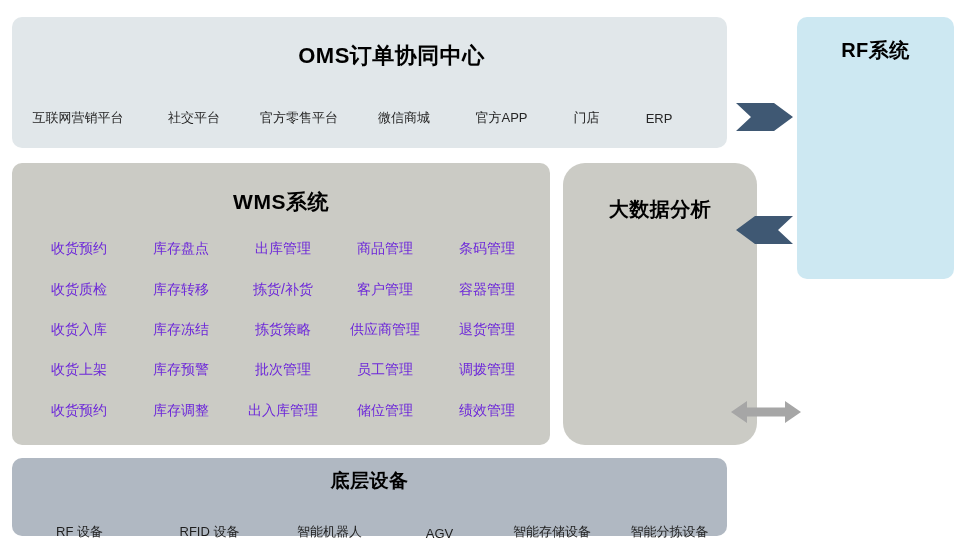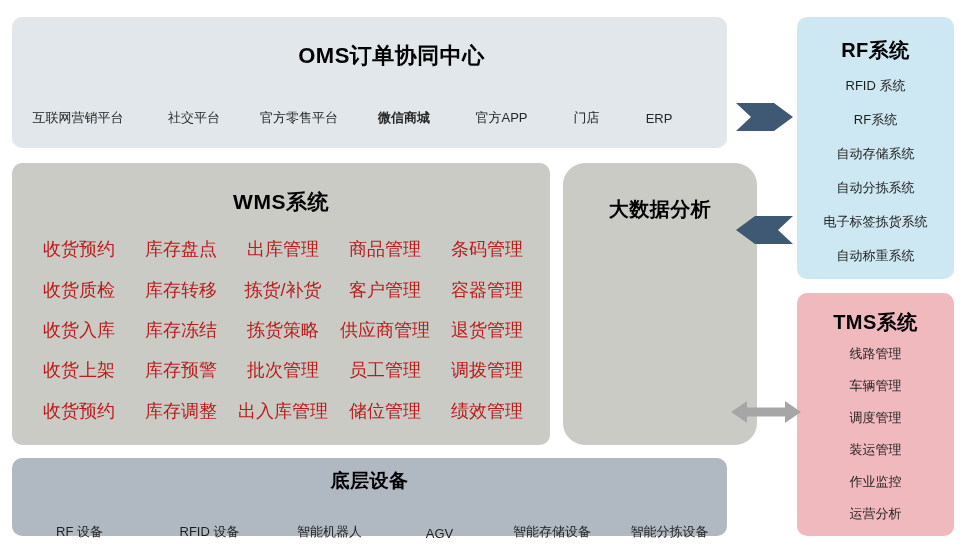--- a/index.html
+++ b/index.html
@@ -79,22 +79,22 @@
     right: 12px;
     top: 66px;
     bottom: 14px;
     display: grid;
     grid-template-columns: repeat(5, 1fr);
     grid-template-rows: repeat(5, 1fr);
     align-items: center;
     justify-items: center;
   }
   .wms-cell {
-    font-size: 18px;
-    color: #b91c1c;
+    font-size: 14px;
+    color: #6d28d9;
     white-space: nowrap;
   }
 
   
   #bigdata {
     left: 563px;
     top: 163px;
     width: 194px;
     height: 282px;
     background: #cbcbc5;
@@ -213,21 +213,21 @@
 <body>
 
 <div class="stage">
 
   <div class="panel" id="oms">
     <div class="panel-title">OMS订单协同中心</div>
     <div class="oms-row">
       <div class="oms-item" style="width:132px;">互联网营销平台</div>
       <div class="oms-item" style="width:100px;">社交平台</div>
       <div class="oms-item" style="width:110px;">官方零售平台</div>
-      <div class="oms-item" style="width:100px;font-weight:bold;">微信商城</div>
+      <div class="oms-item" style="width:100px;">微信商城</div>
       <div class="oms-item" style="width:95px;">官方APP</div>
       <div class="oms-item" style="width:75px;">门店</div>
       <div class="oms-item" style="width:70px;">ERP</div>
     </div>
   </div>
 
   <div class="panel" id="wms">
     <div class="panel-title">WMS系统</div>
     <div class="wms-grid">
       <div class="wms-cell">收货预约</div>
@@ -273,41 +273,22 @@
       <div class="dev-item" style="width:125px;">RFID 设备</div>
       <div class="dev-item" style="width:115px;">智能机器人</div>
       <div class="dev-item" style="width:105px;">AGV</div>
       <div class="dev-item" style="width:120px;">智能存储设备</div>
       <div class="dev-item" style="width:115px;">智能分拣设备</div>
     </div>
   </div>
 
   <div class="panel" id="wcs">
     <div class="panel-title">RF系统</div>
-    <div class="wcs-list">
-      <div class="wcs-item">RFID 系统</div>
-      <div class="wcs-item">RF系统</div>
-      <div class="wcs-item">自动存储系统</div>
-      <div class="wcs-item">自动分拣系统</div>
-      <div class="wcs-item">电子标签拣货系统</div>
-      <div class="wcs-item">自动称重系统</div>
-    </div>
-  </div>
-
-  <div class="panel" id="tms">
-    <div class="panel-title">TMS系统</div>
-    <div class="tms-list">
-      <div class="tms-item">线路管理</div>
-      <div class="tms-item">车辆管理</div>
-      <div class="tms-item">调度管理</div>
-      <div class="tms-item">装运管理</div>
-      <div class="tms-item">作业监控</div>
-      <div class="tms-item">运营分析</div>
-    </div>
-  </div>
+  </div>
+
 
   <svg class="arrow-svg" id="arrow-oms-wcs" width="58" height="36" viewBox="0 0 58 36">
     <polygon points="0,4 38,4 57,18 38,32 0,32 15,18" fill="#3f5873"></polygon>
   </svg>
 
   <svg class="arrow-svg" id="arrow-wcs-wms" width="58" height="36" viewBox="0 0 58 36">
     <polygon points="57,4 19,4 0,18 19,32 57,32 42,18" fill="#3f5873"></polygon>
   </svg>
 
   <svg class="arrow-svg" id="arrow-bigdata-tms" width="70" height="28" viewBox="0 0 70 28">

